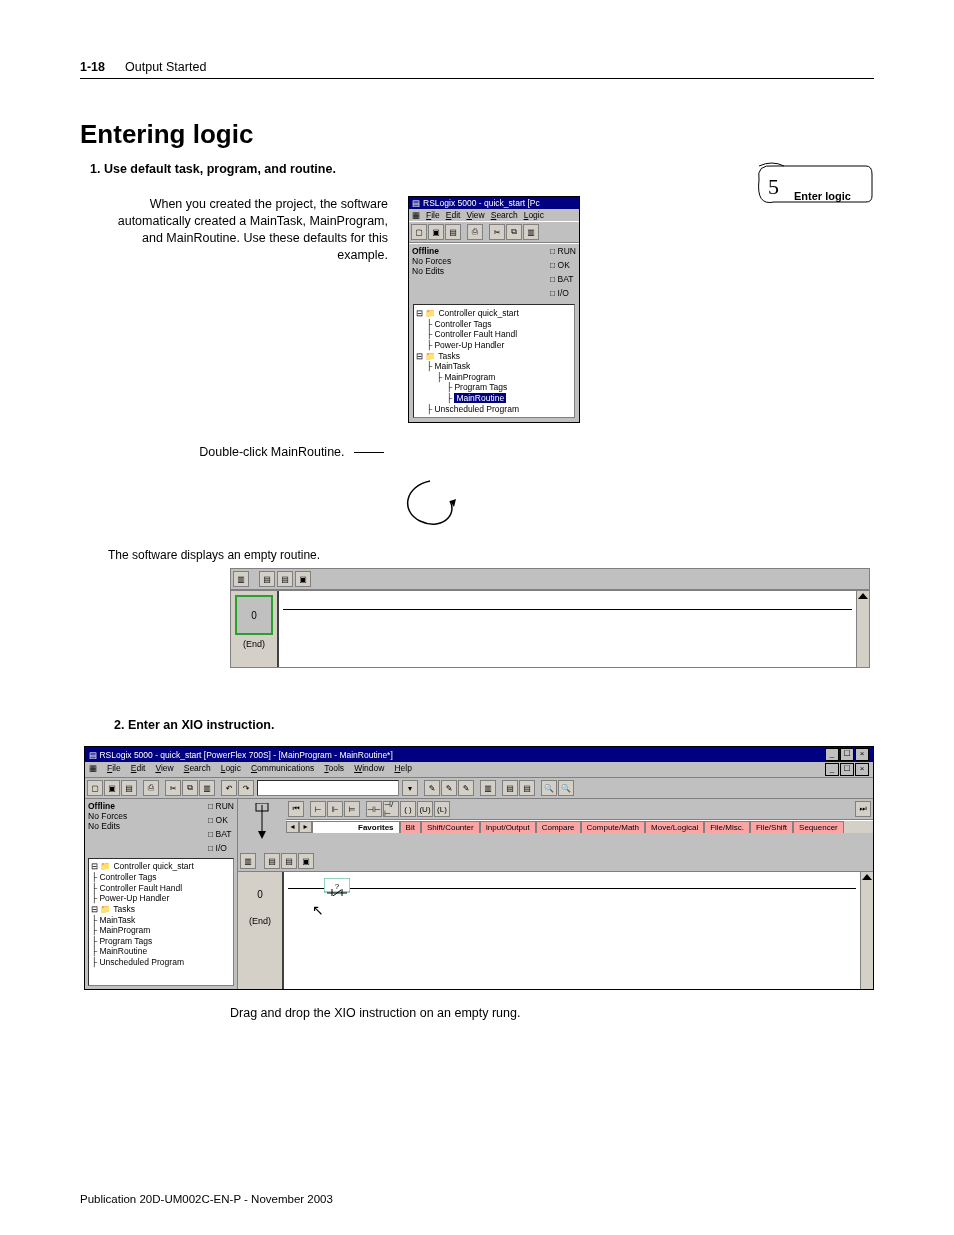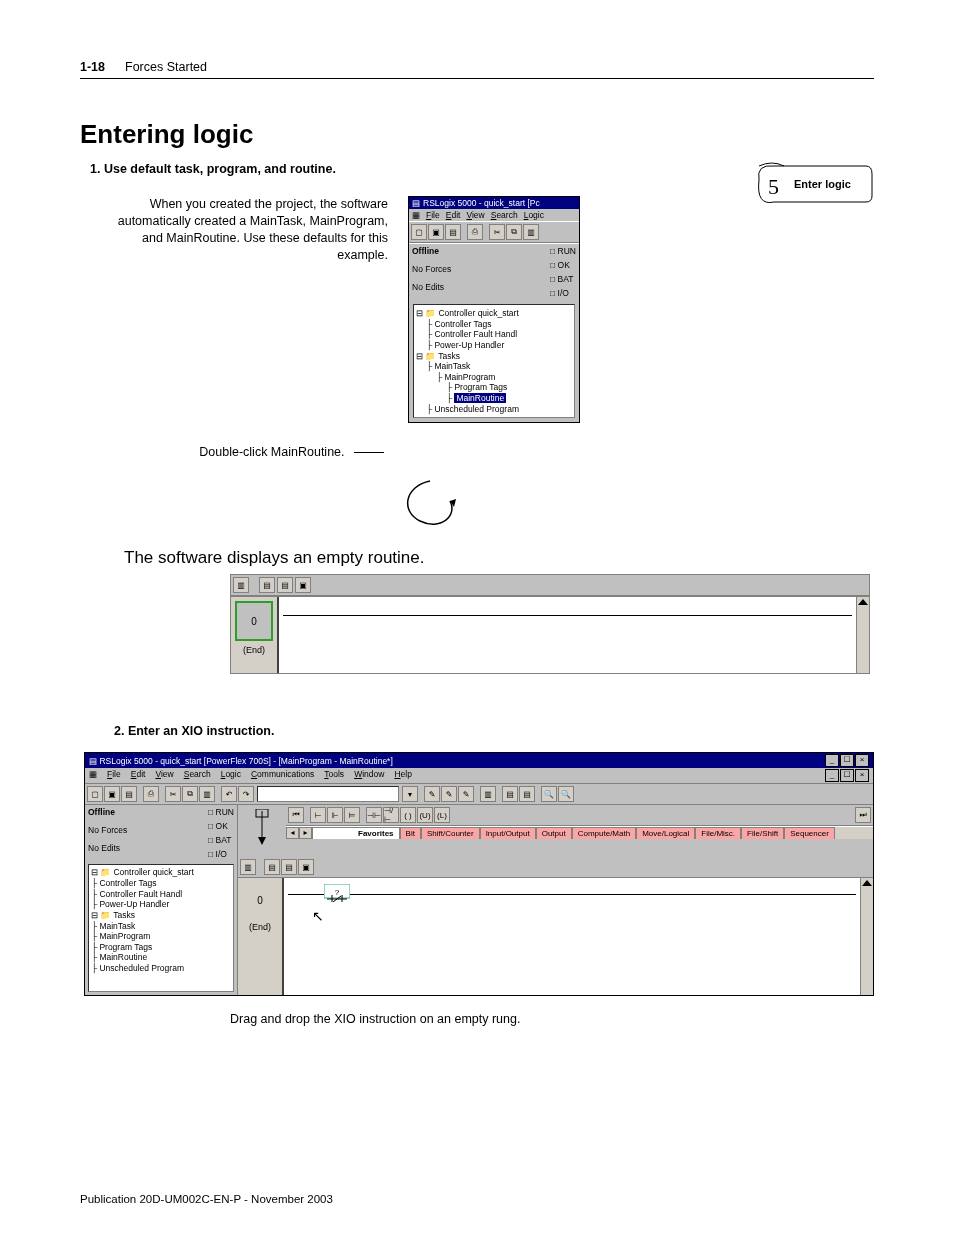--- a/index.html
+++ b/index.html
@@ -61,21 +61,21 @@
     width: 120px;
     height: 60px;
   }
   .callout svg { width: 120px; height: 60px; }
   .callout-num {
     position: absolute; left: 14px; top: 14px;
     font-family: "Times New Roman", serif;
     font-size: 22px;
   }
   .callout-text {
-    position: absolute; left: 40px; top: 18px;
+    position: absolute; left: 40px; top: 30px;
     font-size: 11px; font-weight: bold;
   }
 
   
   .rsl-small {
     width: 170px;
     border: 1px solid #000;
     font-size: 8.5px;
     background: #c0c0c0;
   }
@@ -94,43 +94,43 @@
   .rsl-small .toolbar {
     display: flex; gap: 1px; padding: 2px; background: #c0c0c0; border-top: 1px solid #fff; border-bottom: 1px solid #808080;
   }
   .tbtn {
     width: 14px; height: 14px; border: 1px solid #808080; background: #d4d0c8;
     display:inline-flex; align-items:center; justify-content:center; font-size:8px;
   }
   .status-block {
     background: #c0c0c0; padding: 2px 3px; display: flex; justify-content: space-between; border-top:1px solid #fff;
   }
-  .status-left { display:flex; flex-direction:column; gap:8px; }
+  .status-left { display:flex; flex-direction:column; gap:0; }
   .status-right { display:flex; flex-direction:column; gap:4px; }
   .status-right span::before { content: "□ "; }
   .tree-panel {
     background: #fff; border: 1px inset #808080; margin: 4px; padding: 3px 2px;
     line-height: 1.25;
   }
   .tree-panel .row { white-space: nowrap; }
   .tree-panel .i1 { padding-left: 10px; }
   .tree-panel .i2 { padding-left: 20px; }
   .tree-panel .i3 { padding-left: 30px; }
   .tree-panel .sel {
     background: #000080; color: #fff; padding: 0 2px;
   }
 
   .swirl-arrow {
     width: 80px; height: 60px; margin: 0 auto;
     display:block;
   }
 
   .empty-routine-text {
-    font-size: 17px;
-    margin: 12px 0 6px 44px;
+    font-size: 12px;
+    margin: 12px 0 6px 28px;
   }
 
   
   .rung-editor-top {
     margin-left: 150px;
     width: 640px;
   }
   .rung-toolbar {
     display:flex; gap:2px; background:#c0c0c0; border:1px solid #808080; padding:2px;
   }
@@ -261,21 +261,21 @@
     <svg viewBox="0 0 120 60">
       <path d="M5 20 Q 2 4 20 6 L 112 6 Q 118 6 118 14 L 118 36 Q 118 42 112 42 L 20 42 Q 2 46 5 20 Z" fill="#fff" stroke="#000" stroke-width="1"></path>
       <path d="M5 6 Q 18 0 30 6" fill="none" stroke="#000"></path>
     </svg>
     <span class="callout-num">5</span>
     <span class="callout-text">Enter logic</span>
   </div>
 
   <div class="header-row">
     <span class="header-page-num">1-18</span>
-    <span class="header-chapter">Forces Started</span>
+    <span class="header-chapter">Output Started</span>
   </div>
 
   <h1 class="section-title">Entering logic</h1>
 
   <div class="step-line">1.    Use default task, program, and routine.</div>
 
   <div class="step1-row">
     <div class="explain-col">
       <p>When you created the project, the software automatically created a MainTask, MainProgram, and MainRoutine. Use these defaults for this example.</p>
       <div class="double-click">
@@ -477,21 +477,21 @@
               <span style="flex:1;"></span>
               <span class="tbtn">⏭</span>
             </div>
             <div class="tabstrip">
               <span class="navbtn">◂</span>
               <span class="navbtn">▸</span>
               <span class="tab active">Favorites</span>
               <span class="tab">Bit</span>
               <span class="tab">Shift/Counter</span>
               <span class="tab">Input/Output</span>
-              <span class="tab">Output</span>
+              <span class="tab">Compare</span>
               <span class="tab">Compute/Math</span>
               <span class="tab">Move/Logical</span>
               <span class="tab">File/Misc.</span>
               <span class="tab">File/Shift</span>
               <span class="tab">Sequencer</span>
             </div>
           </div>
         </div>
 
         <div class="instr-bar" style="margin-top:4px;">

